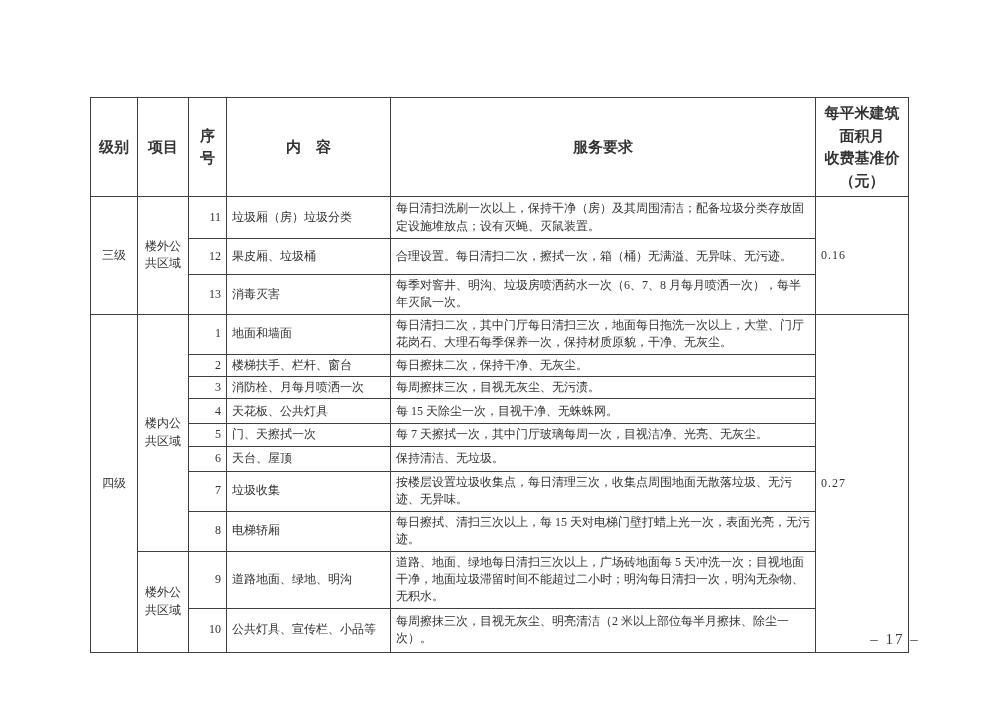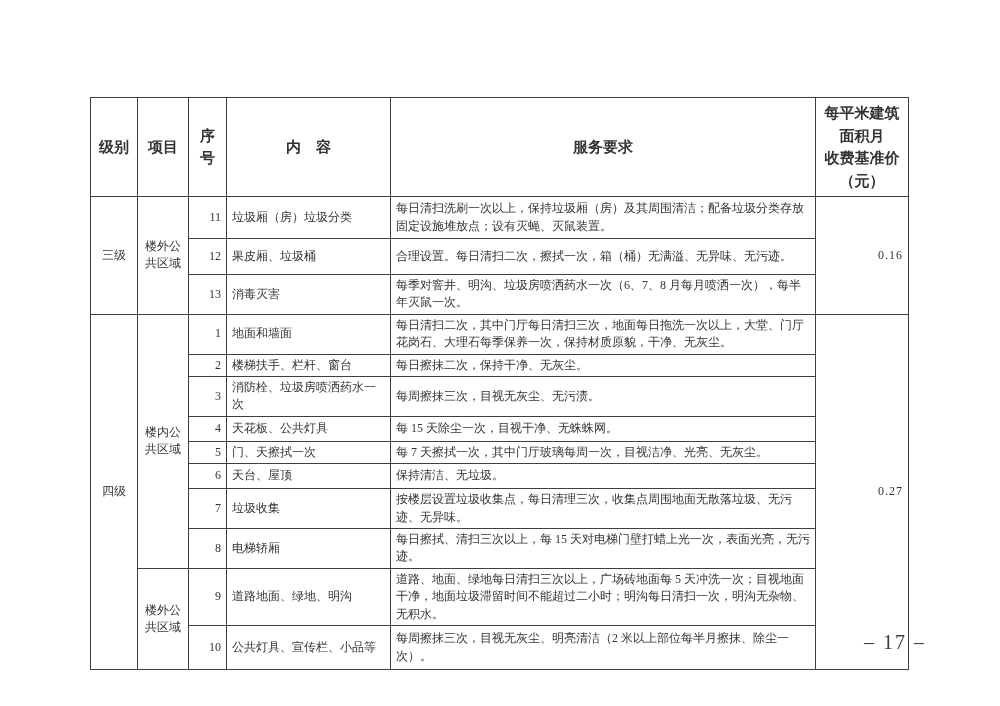--- a/index.html
+++ b/index.html
@@ -48,30 +48,30 @@
     padding: 4px 2px;
   }
   td.center { text-align: right; }
   td.span-cell {
     text-align: center;
     line-height: 1.7;
     padding: 2px 4px;
   }
   td.service-cell, td.content-cell { text-align: left; }
   td.price-cell {
-    text-align: right;
+    text-align: left;
     letter-spacing: 1px;
     font-size: 12.5px;
   }
   .page-number {
     position: absolute;
     top: 631px;
     left: 845px;
     width: 100px;
-    font-size: 20px;
+    font-size: 15px;
     color: #3a3a3a;
     text-align: center;
     letter-spacing: 2px;
   }
 </style>
 </head>
 <body>
 
 <div class="page">
 
@@ -95,21 +95,21 @@
       <th>服务要求</th>
       <th>每平米建筑面积月
 收费基准价（元）</th>
     </tr>
 
     <tr style="height:42px;">
       <td class="span-cell" rowspan="3">三级</td>
       <td class="span-cell" rowspan="3">楼外公共区域</td>
       <td class="center">11</td>
       <td class="content-cell">垃圾厢（房）垃圾分类</td>
-      <td class="service-cell">每日清扫洗刷一次以上，保持垃圾厢（房）及其周围清洁；配备垃圾分类存放固定设施堆放点；设有灭蝇、灭鼠装置。</td>
+      <td class="service-cell">每日清扫洗刷一次以上，保持干净（房）及其周围清洁；配备垃圾分类存放固定设施堆放点；设有灭蝇、灭鼠装置。</td>
       <td class="price-cell" rowspan="3">0.16</td>
     </tr>
     <tr style="height:36px;">
       <td class="center">12</td>
       <td class="content-cell">果皮厢、垃圾桶</td>
       <td class="service-cell">合理设置。每日清扫二次，擦拭一次，箱（桶）无满溢、无异味、无污迹。</td>
     </tr>
     <tr style="height:36px;">
       <td class="center">13</td>
       <td class="content-cell">消毒灭害</td>
@@ -124,21 +124,21 @@
       <td class="service-cell">每日清扫二次，其中门厅每日清扫三次，地面每日拖洗一次以上，大堂、门厅花岗石、大理石每季保养一次，保持材质原貌，干净、无灰尘。</td>
       <td class="price-cell" rowspan="10">0.27</td>
     </tr>
     <tr style="height:19px;">
       <td class="center">2</td>
       <td class="content-cell">楼梯扶手、栏杆、窗台</td>
       <td class="service-cell">每日擦抹二次，保持干净、无灰尘。</td>
     </tr>
     <tr style="height:21px;">
       <td class="center">3</td>
-      <td class="content-cell">消防栓、垃圾房喷洒药水一次</td>
+      <td class="content-cell">消防栓、月每月喷洒一次</td>
       <td class="service-cell">每周擦抹三次，目视无灰尘、无污渍。</td>
     </tr>
     <tr style="height:25px;">
       <td class="center">4</td>
       <td class="content-cell">天花板、公共灯具</td>
       <td class="service-cell">每 15 天除尘一次，目视干净、无蛛蛛网。</td>
     </tr>
     <tr style="height:22px;">
       <td class="center">5</td>
       <td class="content-cell">门、天擦拭一次</td>

